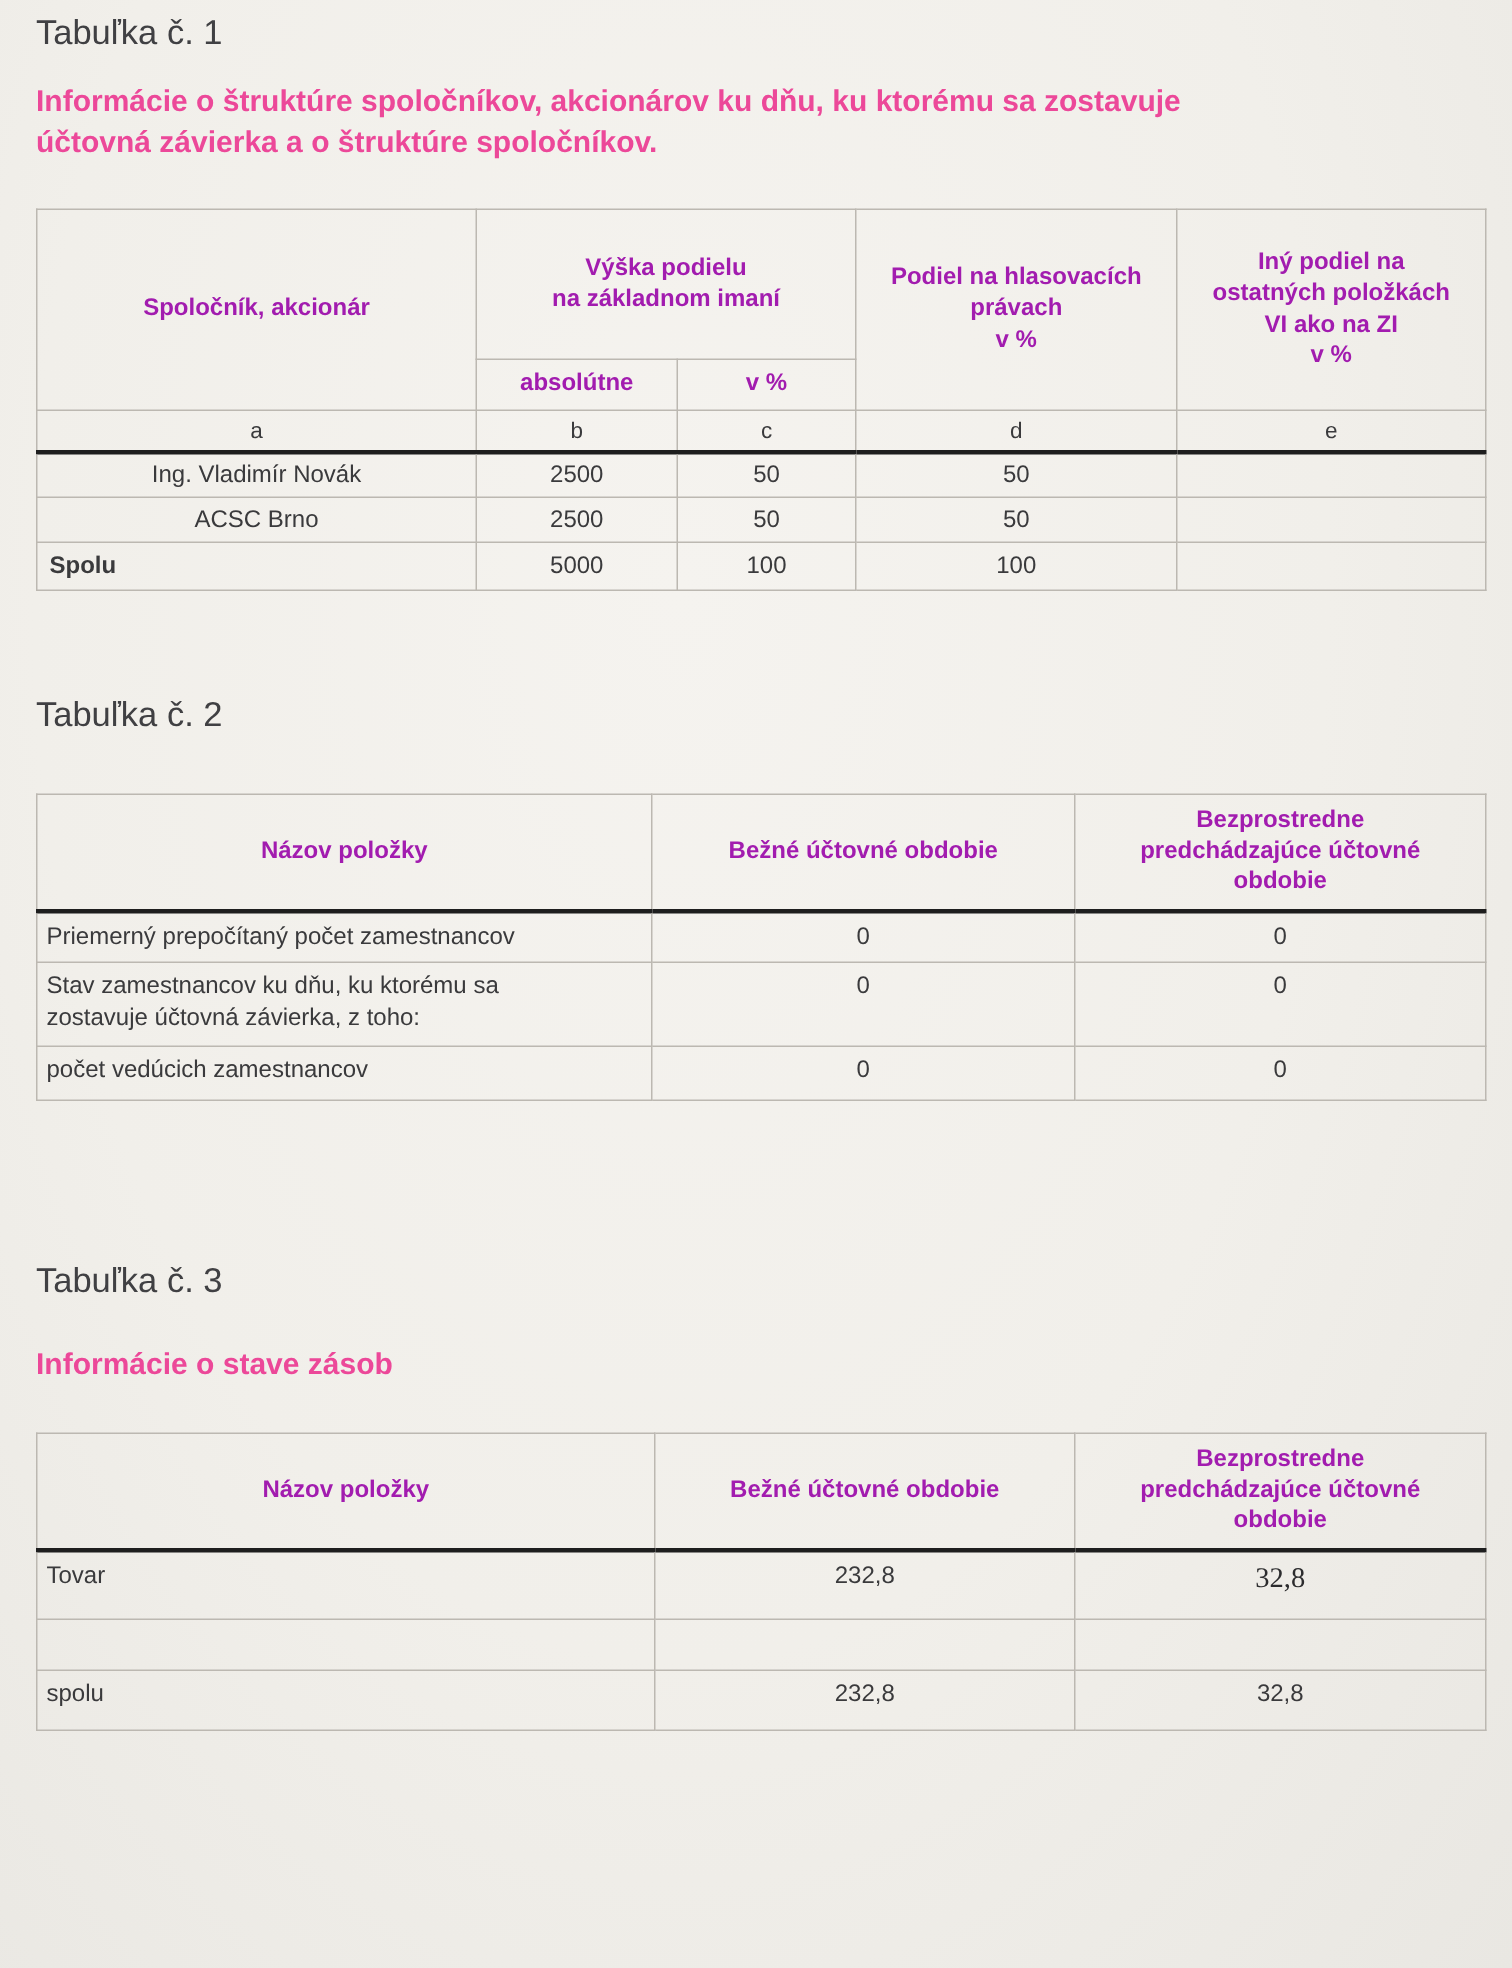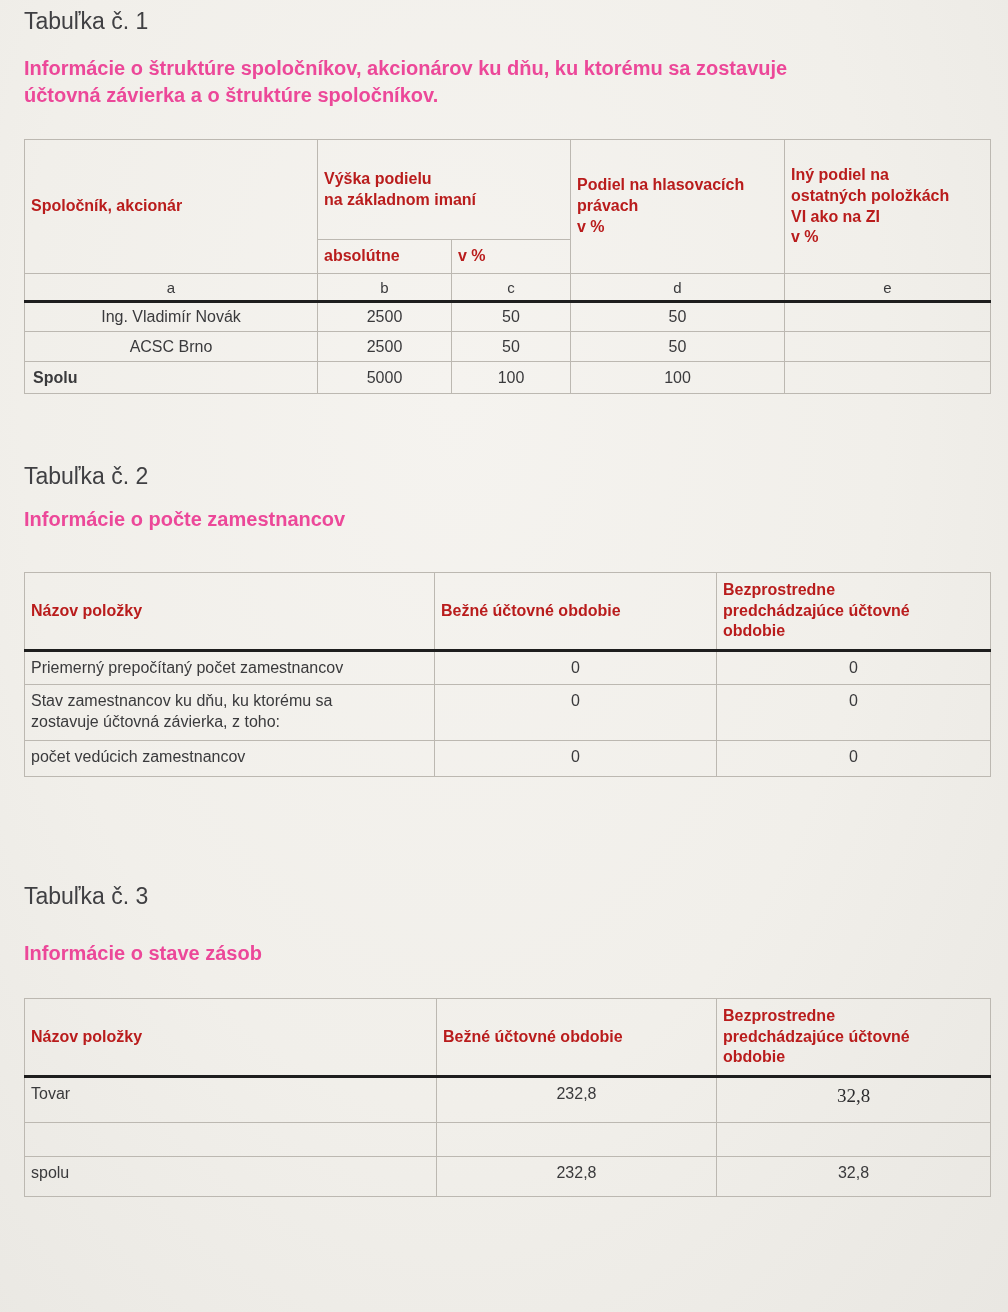--- a/index.html
+++ b/index.html
@@ -33,21 +33,21 @@
   .sec3 .tbl { margin-top: 31px; }
 
   th, td {
     border: 1px solid #bcb8b1;
     font-size: 16px;
     padding: 2px 6px;
     white-space: pre-line;
     vertical-align: middle;
     overflow: hidden;
   }
-  thead th { font-weight: bold; text-align: left; line-height: 1.3; color: #b91c1c; }
+  thead th { font-weight: bold; text-align: center; line-height: 1.3; color: #a21caf; }
 
   
   .t1-head  { height: 100px; }
   .t1-sub   { height: 34px; }
   .letters  { height: 28px; }
   .letters td { text-align: center; font-size: 15px; border-bottom: 3px solid #1e1e1e; }
   .t1-row   { height: 30px; }
   .t1-total { height: 32px; }
   .center   { text-align: center; }
   .total-name { font-weight: bold; text-align: left; padding-left: 8px; }
@@ -134,21 +134,20 @@
           <td class="center">100</td>
           <td class="center">100</td>
           <td class="center"></td>
         </tr>
       </tbody>
     </table>
   </section>
 
   <section class="sec2">
     <div class="table-label">Tabuľka č. 2</div>
-    <h1 class="table-title">Informácie o počte zamestnancov</h1>
 
     <table class="tbl t23">
       <colgroup>
         <col style="width:410px">
           <col style="width:282px">
           <col style="width:274px">
       </colgroup>
       <thead>
         <tr>
           <th>Názov položky</th>

